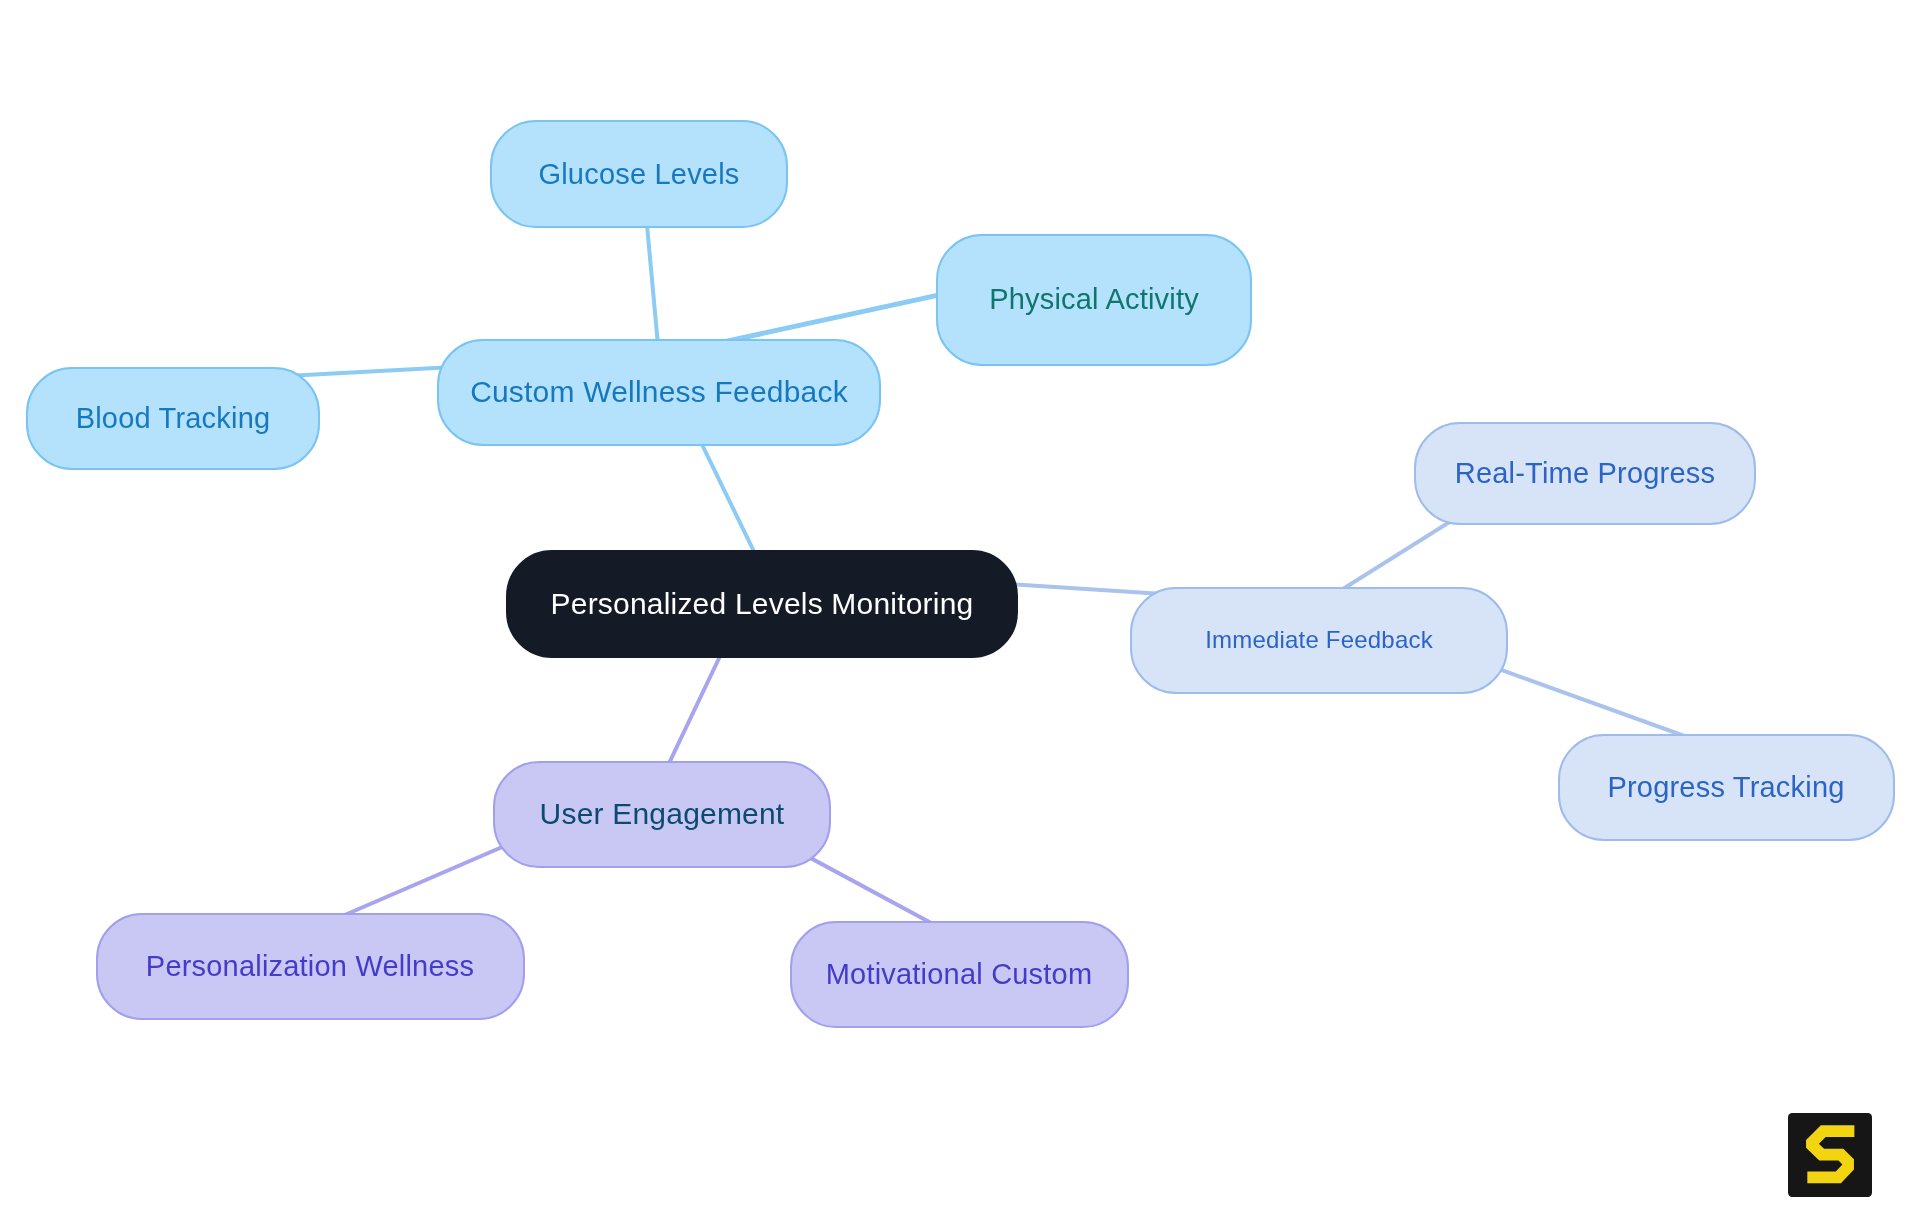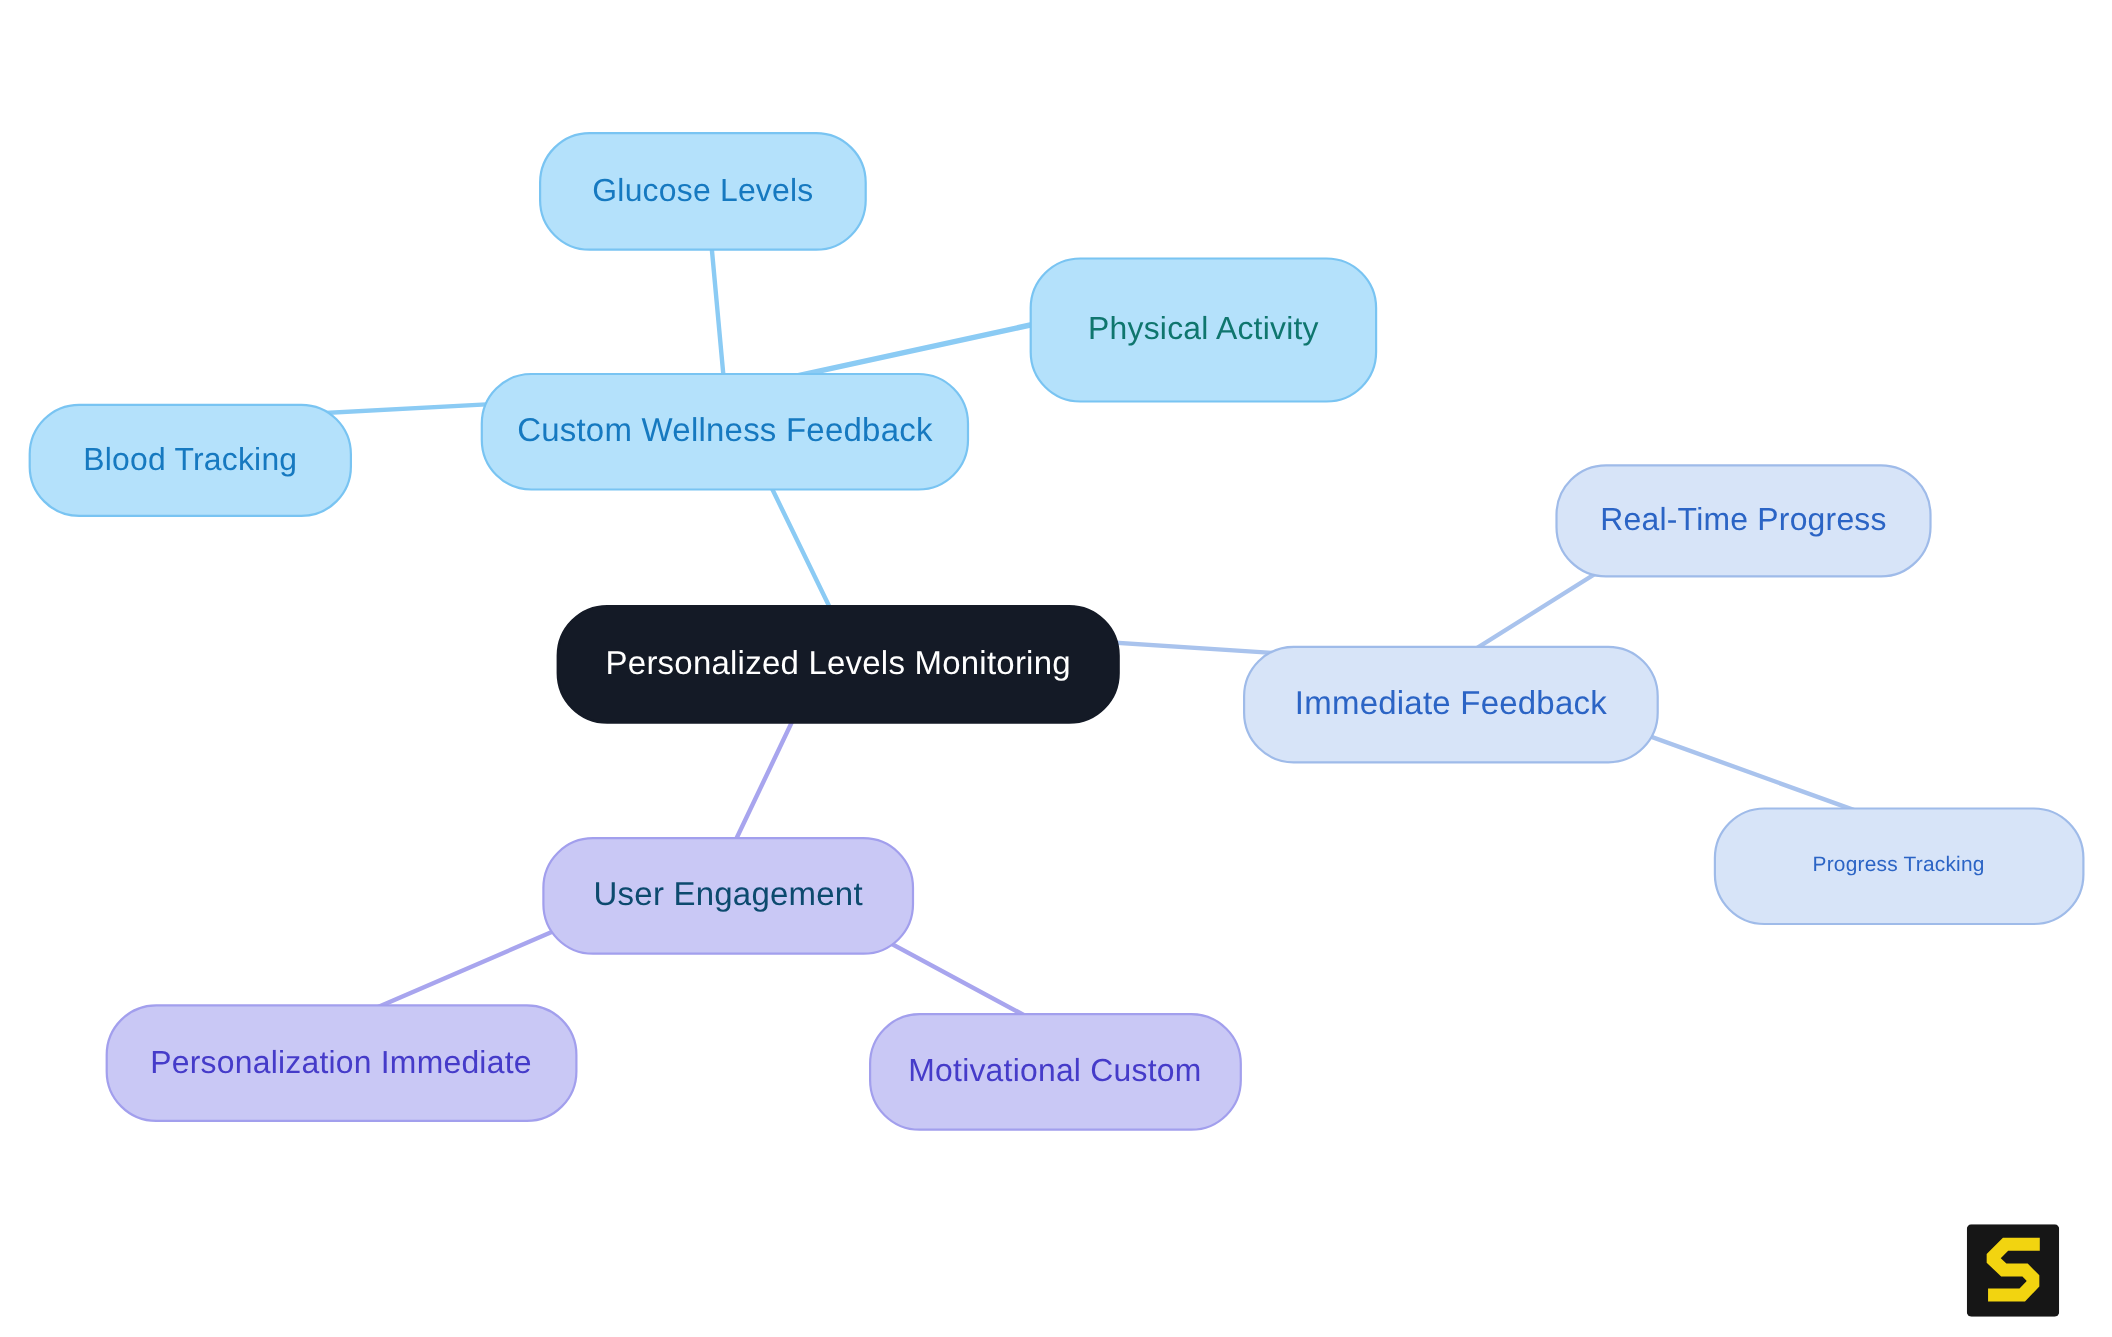--- a/index.html
+++ b/index.html
@@ -67,25 +67,25 @@
       <line x1="662" y1="778" x2="310" y2="930" stroke="#a8a5ee" stroke-width="4" stroke-linecap="round"></line>
       <line x1="662" y1="778" x2="959" y2="938" stroke="#a8a5ee" stroke-width="4" stroke-linecap="round"></line>
     </svg>
 
   <div id="node-layer">
       <div class="node" style="left: 506px; top: 514px; width: 512px; height: 108px; background: rgb(20, 26, 38); border-color: rgb(20, 26, 38); color: rgb(255, 255, 255); font-size: 30px;">Personalized Levels Monitoring</div>
       <div class="node" style="left: 437px; top: 302.5px; width: 444px; height: 107px; background: rgb(180, 225, 251); border-color: rgb(121, 196, 242); color: rgb(22, 121, 192); font-size: 30px;">Custom Wellness Feedback</div>
       <div class="node" style="left: 490px; top: 84px; width: 298px; height: 108px; background: rgb(180, 225, 251); border-color: rgb(121, 196, 242); color: rgb(22, 121, 192); font-size: 29px;">Glucose Levels</div>
       <div class="node" style="left: 936px; top: 197.5px; width: 316px; height: 132px; background: rgb(180, 225, 251); border-color: rgb(121, 196, 242); color: #0f766e; font-size: 29px;">Physical Activity</div>
       <div class="node" style="left: 26px; top: 330.5px; width: 294px; height: 103px; background: rgb(180, 225, 251); border-color: rgb(121, 196, 242); color: rgb(22, 121, 192); font-size: 29px;">Blood Tracking</div>
-      <div class="node" style="left: 1130px; top: 550.5px; width: 378px; height: 107px; background: rgb(215, 228, 248); border-color: rgb(159, 187, 233); color: rgb(43, 100, 197); font-size: 30px;">Immediate Feedback</div>
+      <div class="node" style="left: 1130px; top: 550.5px; width: 378px; height: 107px; background: rgb(215, 228, 248); border-color: rgb(159, 187, 233); color: rgb(43, 100, 197); font-size: 24px;">Immediate Feedback</div>
       <div class="node" style="left: 1414px; top: 385.5px; width: 342px; height: 103px; background: rgb(215, 228, 248); border-color: rgb(159, 187, 233); color: rgb(43, 100, 197); font-size: 29px;">Real-Time Progress</div>
-      <div class="node" style="left: 1557.5px; top: 697.5px; width: 337px; height: 107px; background: rgb(215, 228, 248); border-color: rgb(159, 187, 233); color: rgb(43, 100, 197); font-size: 19px;">Progress Tracking</div>
+      <div class="node" style="left: 1557.5px; top: 697.5px; width: 337px; height: 107px; background: rgb(215, 228, 248); border-color: rgb(159, 187, 233); color: rgb(43, 100, 197); font-size: 29px;">Progress Tracking</div>
       <div class="node" style="left: 493px; top: 724.5px; width: 338px; height: 107px; background: rgb(201, 200, 245); border-color: rgb(162, 159, 237); color: #0c4a6e; font-size: 30px;">User Engagement</div>
-      <div class="node" style="left: 95.5px; top: 876.5px; width: 429px; height: 107px; background: rgb(201, 200, 245); border-color: rgb(162, 159, 237); color: rgb(69, 59, 201); font-size: 29px;">Personalization Immediate</div>
+      <div class="node" style="left: 95.5px; top: 876.5px; width: 429px; height: 107px; background: rgb(201, 200, 245); border-color: rgb(162, 159, 237); color: rgb(69, 59, 201); font-size: 29px;">Personalization Wellness</div>
       <div class="node" style="left: 789.5px; top: 884.5px; width: 339px; height: 107px; background: rgb(201, 200, 245); border-color: rgb(162, 159, 237); color: rgb(69, 59, 201); font-size: 29px;">Motivational Custom</div>
     </div>
 
   <div class="logo">
     <svg viewBox="0 0 100 100">
       <rect x="0" y="0" width="100" height="100" rx="5" fill="#161616"></rect>
       <polyline points="79,21.5 42,21.5 28.5,35 28.5,38.5 40,49.5 63,49.5 71.5,58 71.5,64.5 60,76.5 23,76.5" fill="none" stroke-width="14" stroke-linejoin="miter" stroke="#f2d410"></polyline>
     </svg>
   </div>
 

